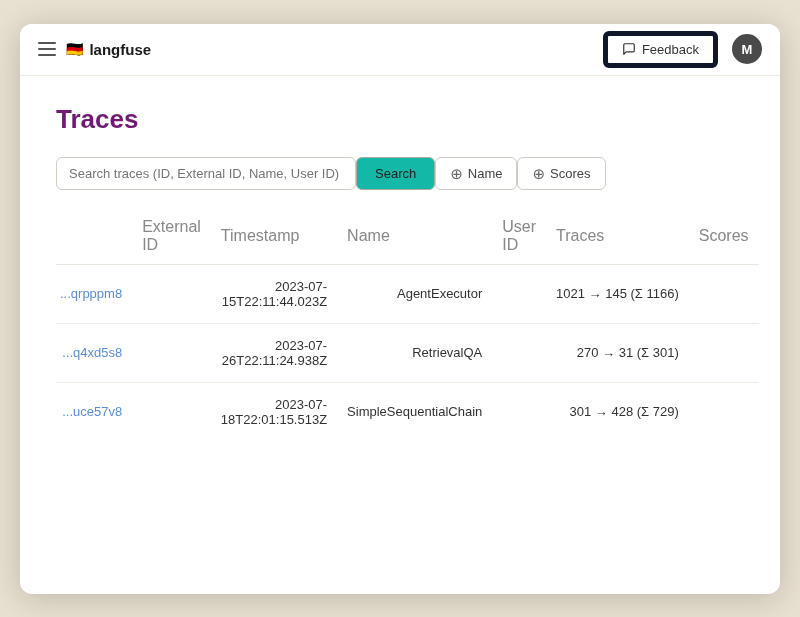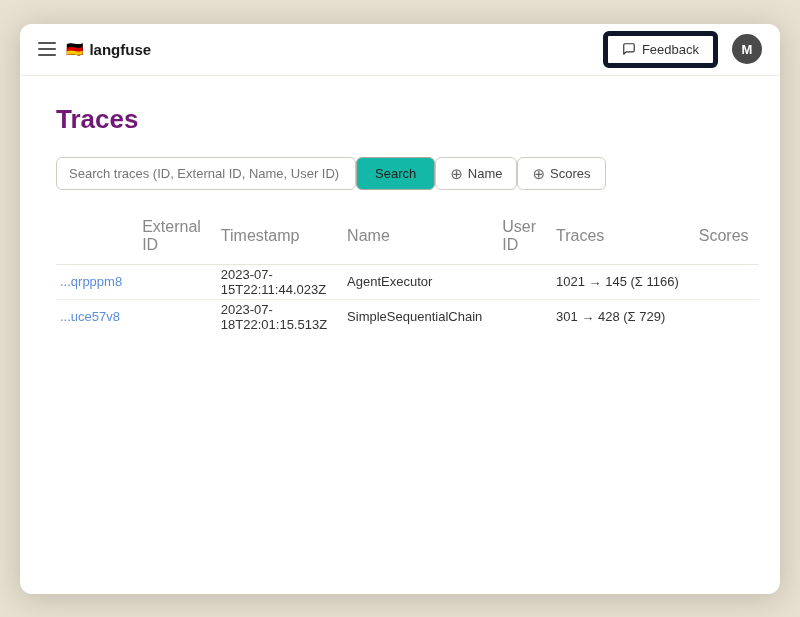--- a/index.html
+++ b/index.html
@@ -195,23 +195,24 @@
 
     .traces-table tbody tr {
       border-bottom: 1px solid #f0ece6;
     }
 
     .traces-table tbody tr:last-child {
       border-bottom: none;
     }
 
     .traces-table td {
-      padding: 2px 10px;
+      padding: 14px 10px;
       color: #333;
       vertical-align: middle;
+      text-align: right;
     }
 
     .traces-table td:first-child {
       padding-left: 4px;
     }
 
     .trace-id-link {
       color: #5b8dd9;
       text-decoration: none;
       font-weight: 400;
@@ -288,20 +289,29 @@
       <tr>
             <td><a href="#" class="trace-id-link">...qrpppm8</a></td>
             <td></td>
             <td>2023-07-15T22:11:44.023Z</td>
             <td>AgentExecutor</td>
             <td></td>
             <td class="usage-cell">1021 → 145 (Σ 1166)</td>
             <td></td>
           </tr>
           <tr>
+            <td><a href="#" class="trace-id-link">...q4xd5s8</a></td>
+            <td></td>
+            <td>2023-07-26T22:11:24.938Z</td>
+            <td>RetrievalQA</td>
+            <td></td>
+            <td class="usage-cell">270 → 31 (Σ 301)</td>
+            <td></td>
+          </tr>
+          <tr>
             <td><a href="#" class="trace-id-link">...uce57v8</a></td>
             <td></td>
             <td>2023-07-18T22:01:15.513Z</td>
             <td>SimpleSequentialChain</td>
             <td></td>
             <td class="usage-cell">301 → 428 (Σ 729)</td>
             <td></td>
           </tr>
         </tbody>
     </table>

